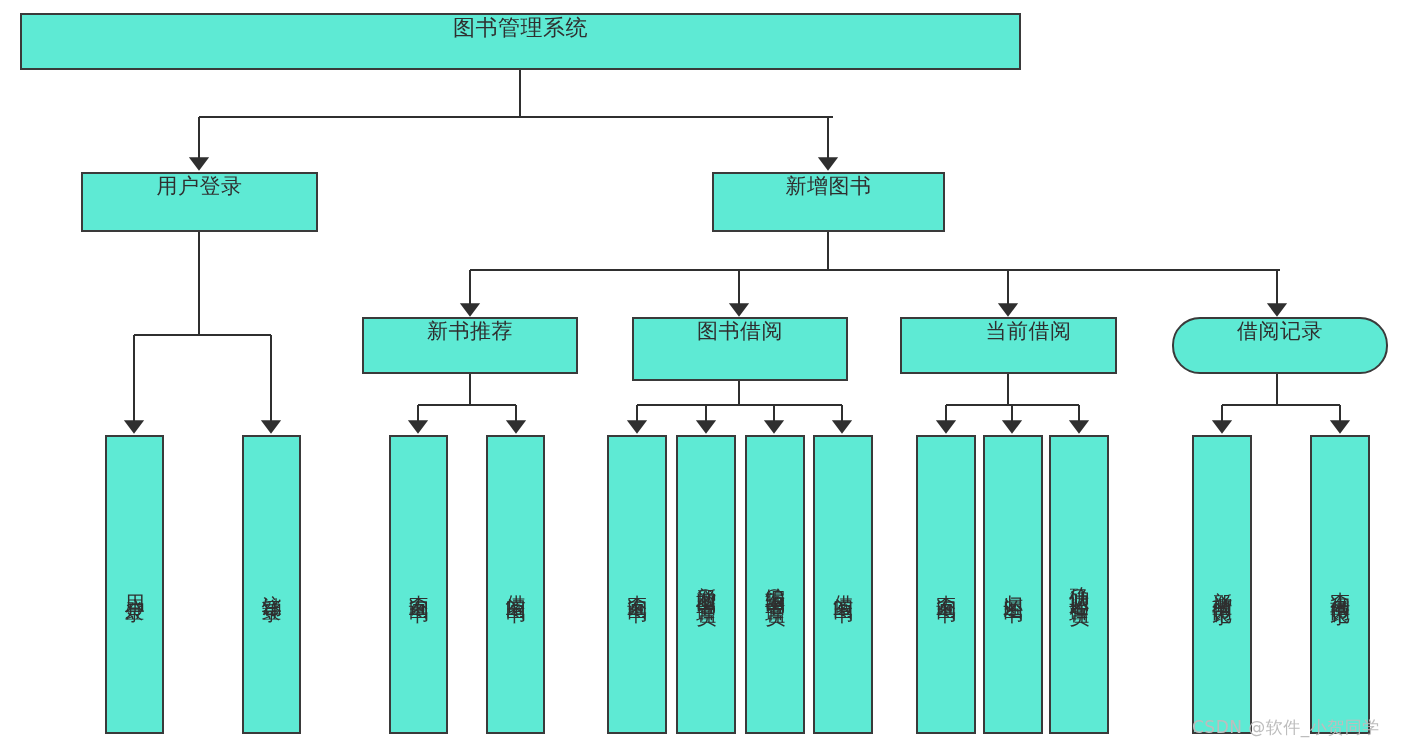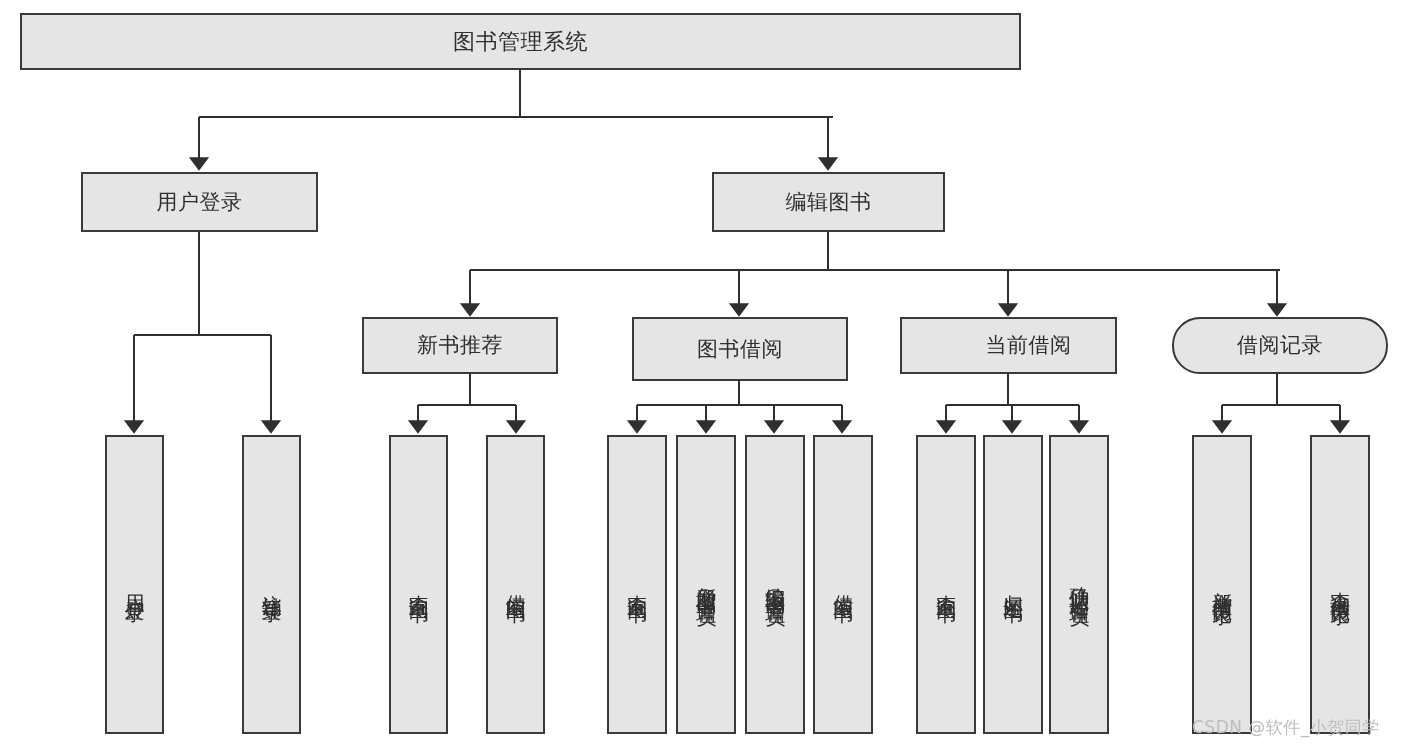--- a/index.html
+++ b/index.html
@@ -21,24 +21,23 @@
   #edges-layer {
     position: absolute;
     left: 0;
     top: 0;
     width: 1405px;
     height: 747px;
   }
   .node {
     position: absolute;
     box-sizing: border-box;
-    background: #e5e5e5;
+    background: #5eead4;
     border: 2px solid #3a3a3a;
     display: flex;
-    align-items: center;
     justify-content: center;
     z-index: 2;
   }
   .node-label {
     color: #2f2f2f;
     font-size: 21px;
     line-height: 1.18;
     letter-spacing: 0.5px;
     white-space: nowrap;
     text-align: center;
@@ -121,24 +120,24 @@
 
   <div class="node root" style="left:20px; top:13px; width:1001px; height:57px;">
     <span class="node-label">图书管理系统</span>
   </div>
 
   <div class="node" style="left:81px; top:172px; width:237px; height:60px;">
     <span class="node-label">用户登录</span>
   </div>
 
   <div class="node" style="left:712px; top:172px; width:233px; height:60px;">
-    <span class="node-label">编辑图书</span>
-  </div>
-
-  <div class="node" style="left:362px; top:317px; width:196px; height:57px;">
+    <span class="node-label">新增图书</span>
+  </div>
+
+  <div class="node" style="left:362px; top:317px; width:216px; height:57px;">
     <span class="node-label">新书推荐</span>
   </div>
 
   <div class="node" style="left:632px; top:317px; width:216px; height:64px;">
     <span class="node-label">图书借阅</span>
   </div>
 
   <div class="node" style="left:900px; top:317px; width:217px; height:57px;padding-left:40px;">
     <span class="node-label">当前借阅</span>
   </div>

